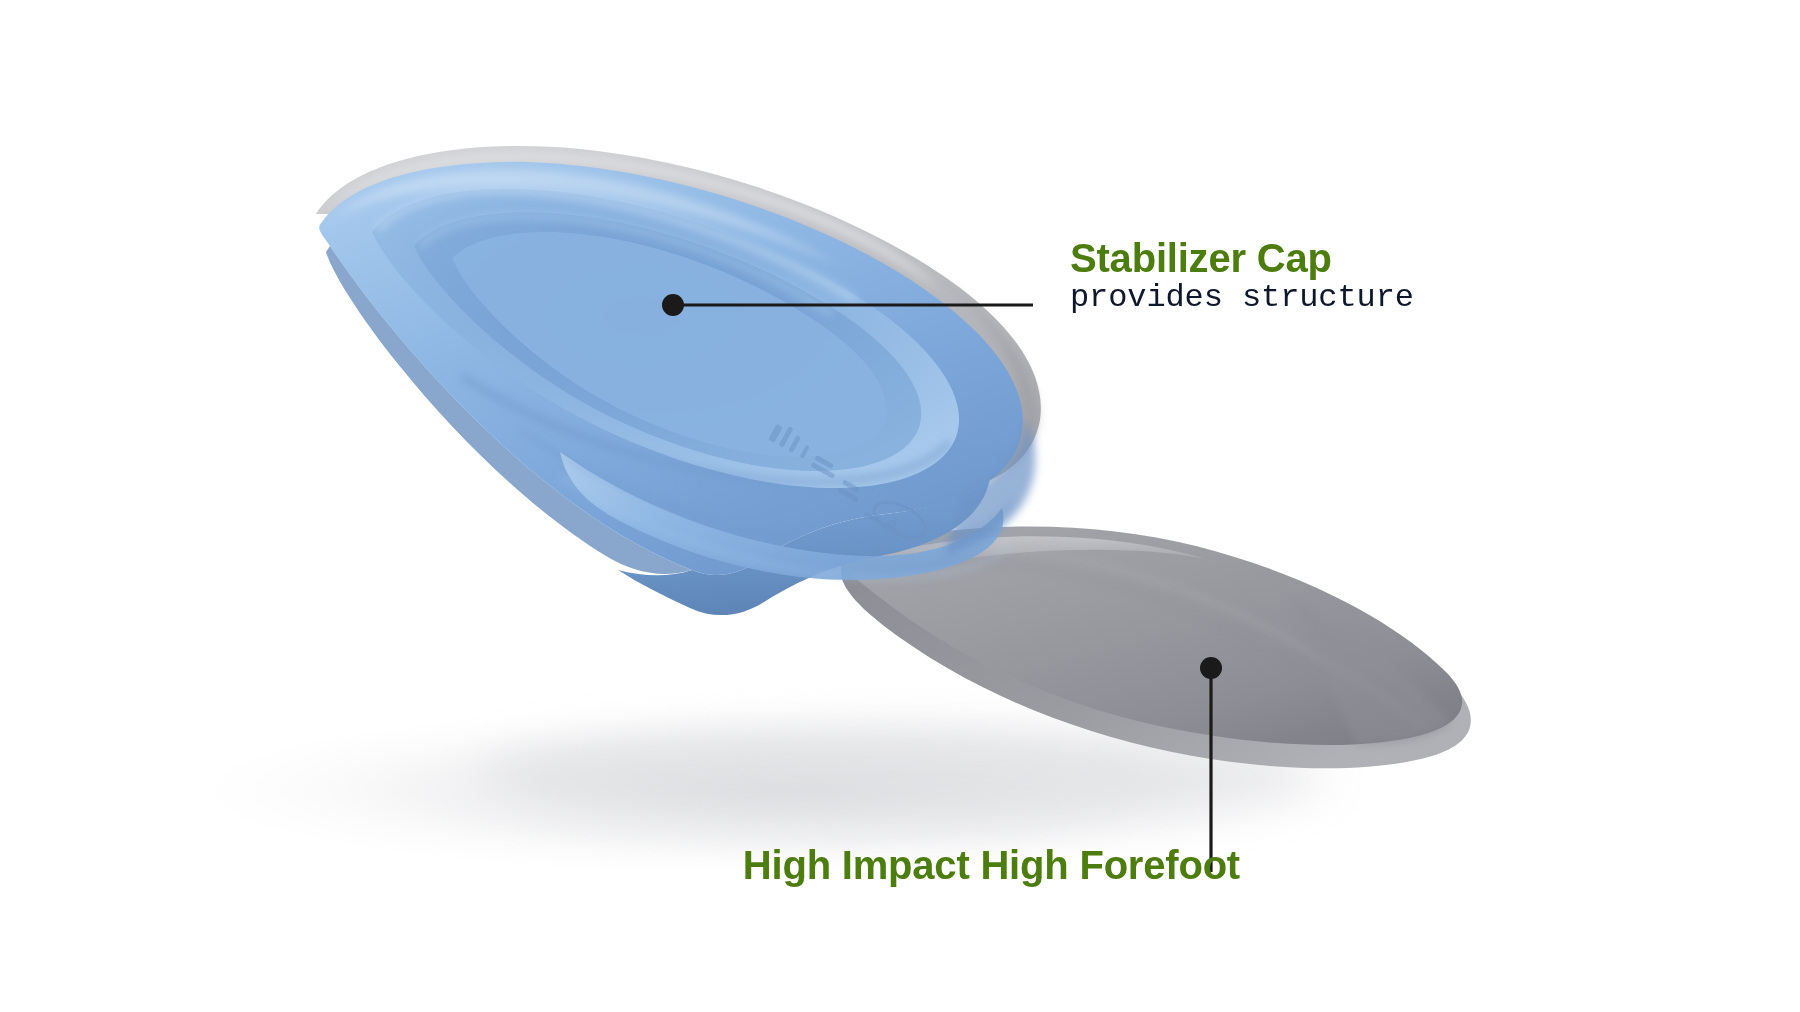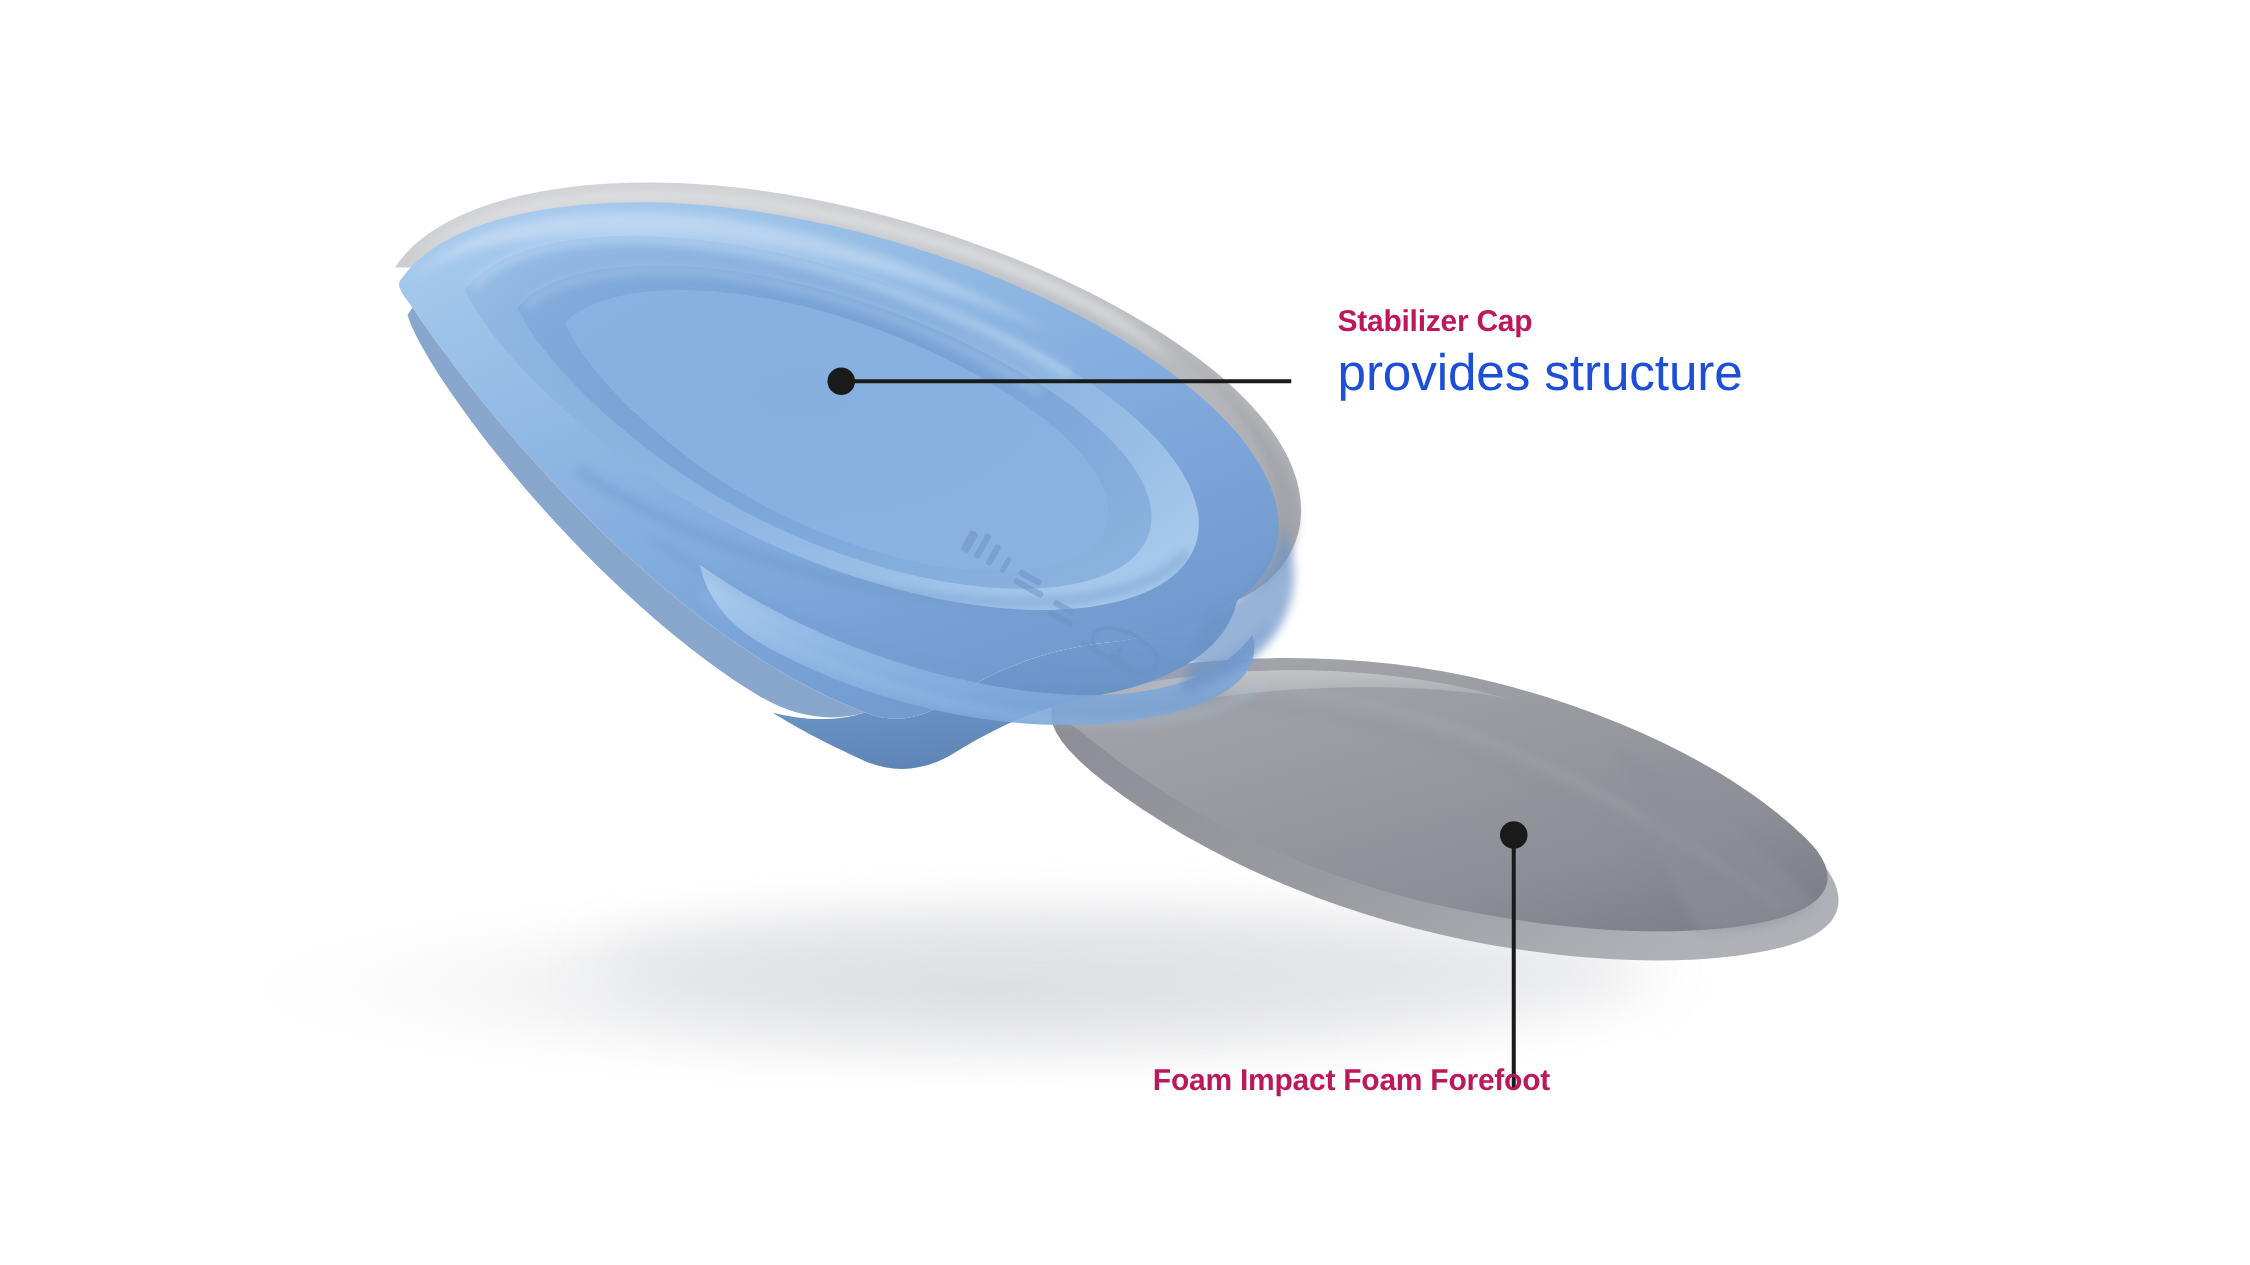--- a/index.html
+++ b/index.html
@@ -27,33 +27,33 @@
     height: 1012px;
   }
   
   .callout {
     position: absolute;
     color: #1b1b1b;
   }
   .callout-title {
     font-family: "Liberation Sans Narrow", "Liberation Sans", sans-serif;
     font-weight: bold;
-    font-size: 24px;
+    font-size: 40px;
     line-height: 40px;
     letter-spacing: -0.2px;
     white-space: nowrap;
-    color: #be185d;
+    color: #4d7c0f;
   }
   .callout-body {
-    font-family: Liberation Sans, sans-serif;
+    font-family: Liberation Mono, monospace;
     font-weight: normal;
-    font-size: 41px;
+    font-size: 32px;
     line-height: 40px;
     letter-spacing: -0.1px;
-    color: #1d4ed8;
+    color: #0f172a;
   }
   .callout-body .ln { display: block; white-space: nowrap; }
 
   
   #callout-stabilizer {
     left: 1070px;
     top: 238px;
     text-align: left;
   }
   
@@ -295,16 +295,16 @@
   </svg>
 
   <div id="callout-stabilizer" class="callout">
     <div class="callout-title">Stabilizer Cap</div>
     <div class="callout-body">
       <span class="ln">provides structure</span>
     </div>
   </div>
 
   <div id="callout-forefoot" class="callout">
-    <div class="callout-title">Foam Impact Foam Forefoot</div>
+    <div class="callout-title">High Impact High Forefoot</div>
   </div>
 
 </div>
 
 </body></html>

